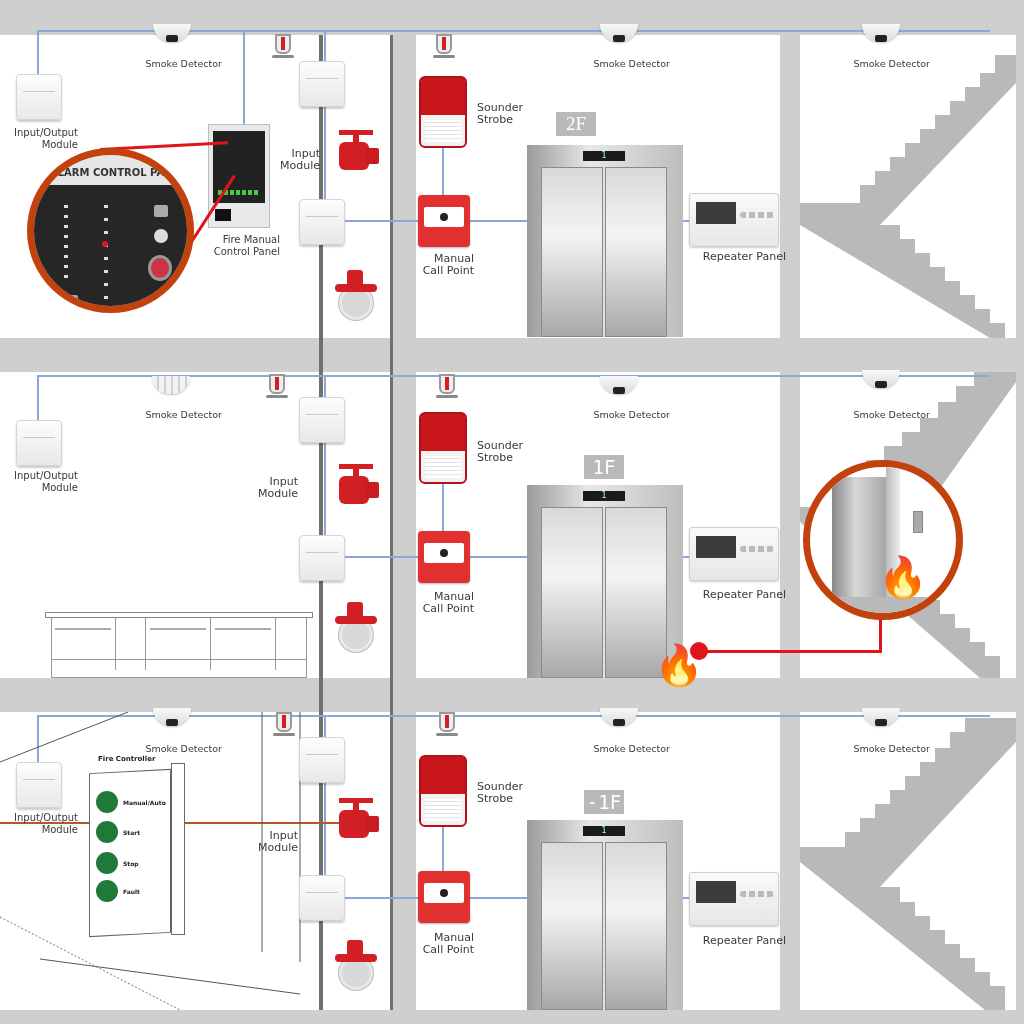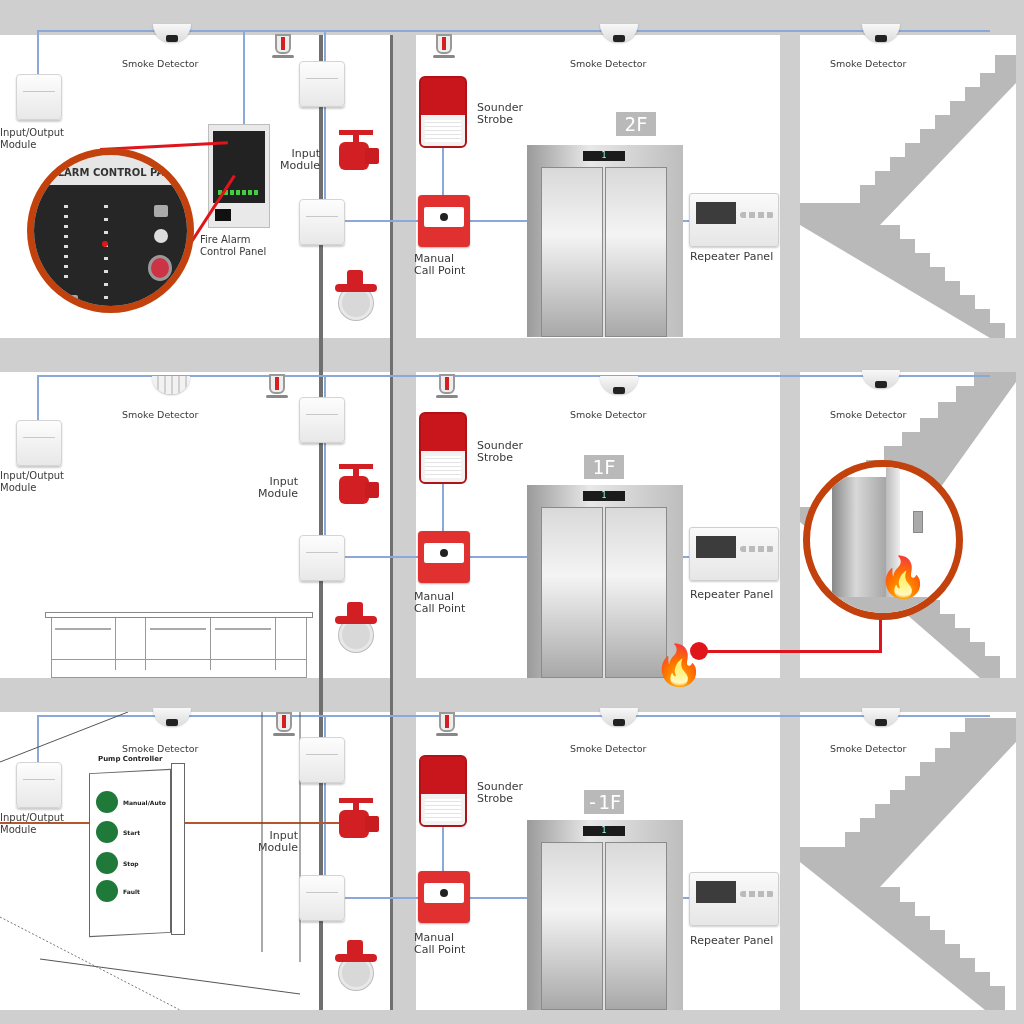--- a/index.html
+++ b/index.html
@@ -1,19 +1,19 @@
 <!DOCTYPE html>
 <html><head>
 <meta charset="utf-8">
 <style>
   * { box-sizing: border-box; margin: 0; padding: 0; }
   body { width: 1024px; height: 1024px; background: #cfcfcf; position: relative; overflow: hidden; font-family: "DejaVu Sans", sans-serif; }
   .abs { position: absolute; }
   .room { position: absolute; background: #ffffff; }
-  .label { position: absolute; color: #3a3a3a; font-size: 11px; line-height: 12px; text-align: left; white-space: nowrap; }
+  .label { position: absolute; color: #3a3a3a; font-size: 11px; line-height: 12px; text-align: right; white-space: nowrap; }
   .wire { position: absolute; background: #8aa8d8; }
   .pipe { position: absolute; background: #707070; }
   .smoke { position: absolute; width: 38px; height: 24px; }
   .smoke .body { position: absolute; left: 0; top: 0; width: 38px; height: 18px; border-radius: 0 0 19px 19px; background: linear-gradient(#f8f8f8, #dcdcdc); box-shadow: 0 1px 2px rgba(0,0,0,.25); }
   .smoke .hole { position: absolute; left: 13px; top: 11px; width: 12px; height: 7px; background: #222; border-radius: 2px; }
   .heat .body { background: repeating-linear-gradient(90deg,#f2f2f2 0 5px,#d0d0d0 5px 7px); }
   .module { position: absolute; width: 46px; height: 46px; background: linear-gradient(#fdfdfd,#e8e8e8); border: 1px solid #d4d4d4; border-radius: 4px; box-shadow: 0 2px 2px rgba(0,0,0,.2); }
   .module::after { content:""; position:absolute; left:6px; right:6px; top:16px; height:1px; background:#c8c8c8; }
   .sprinkler { position: absolute; width: 22px; height: 26px; }
   .sprinkler .frame { position:absolute; left:3px; top:0; width:16px; height:20px; border:2px solid #999; border-radius: 0 0 6px 6px; background:#eee; }
@@ -128,21 +128,21 @@
 <div class="flow" style="left:333px;top:270px;">
     <div class="ring"></div>
     <div class="arms"></div>
     <div class="top"></div>
   </div>
 
 <div class="facp" style="left:208px;top:124px;">
     <div class="panel"></div>
     <div class="lcd"></div>
   </div>
-<div class="label" style="left:200px;top:234px;width:80px;white-space:pre;font-size:10px;">Fire Alarm
+<div class="label" style="left:200px;top:234px;width:80px;white-space:pre;font-size:10px;">Fire Manual
 Control Panel</div>
 
 <div class="red-line" style="left:100px;top:148px;width:128px;height:3px;transform:rotate(-3deg);transform-origin:left center;"></div>
 <div class="red-line" style="left:180px;top:258px;width:100px;height:3px;transform:rotate(-57deg);transform-origin:left center;"></div>
 <div class="circle-zoom" style="left:27px;top:148px;width:167px;height:165px;background:#e6e6e6;">
   <div class="abs" style="left:16px;top:12px;font-size:10px;font-weight:bold;color:#333;white-space:nowrap;">ALARM CONTROL PANEL</div>
   <div class="abs" style="left:0;top:30px;width:167px;height:140px;background:#262626;">
     <div class="abs" style="left:30px;top:20px;width:4px;height:80px;background:repeating-linear-gradient(#ddd 0 3px,transparent 3px 10px);"></div>
     <div class="abs" style="left:70px;top:20px;width:4px;height:110px;background:repeating-linear-gradient(#ddd 0 3px,transparent 3px 13px);"></div>
     <div class="abs" style="left:68px;top:56px;width:6px;height:6px;border-radius:50%;background:#e0151b;"></div>
@@ -159,21 +159,21 @@
     <div class="base"></div>
   </div>
 <div class="smoke" style="left:600px;top:24px;">
     <div class="body"></div>
     <div class="hole"></div>
   </div>
 <div class="label" style="left:570px;top:58px;width:100px;font-size:9.5px;">Smoke Detector</div>
 <div class="sounder" style="left:419px;top:76px;"></div>
 <div class="label" style="left:477px;top:102px;width:50px;white-space:pre;text-align:left;">Sounder
 Strobe</div>
-<div class="floor-tag" style="left:616px;top:112px;">2F</div>
+<div class="floor-tag" style="left:556px;top:112px;font-family:Liberation Serif, serif;">2F</div>
 <div class="mcp" style="left:418px;top:195px;">
     <div class="win"></div>
   </div>
 <div class="label" style="left:414px;top:253px;width:60px;white-space:pre;">Manual
 Call Point</div>
 <div class="elevator" style="left:527px;top:145px;">
     <div class="display">1</div>
     <div class="door l"></div>
     <div class="door r"></div>
   </div>
@@ -322,21 +322,21 @@
   <div class="abs" style="left:82px;top:0;width:14px;height:172px;background:#fff;border:1px solid #666;"></div>
   <div class="green-btn" style="left:7px;top:28px;"></div>
   <div class="pump-label" style="left:34px;top:36px;">Manual/Auto</div>
   <div class="green-btn" style="left:7px;top:58px;"></div>
   <div class="pump-label" style="left:34px;top:66px;">Start</div>
   <div class="green-btn" style="left:7px;top:89px;"></div>
   <div class="pump-label" style="left:34px;top:97px;">Stop</div>
   <div class="green-btn" style="left:7px;top:117px;"></div>
   <div class="pump-label" style="left:34px;top:125px;">Fault</div>
 </div>
-<div class="pump-label" style="left:98px;top:755px;font-size:7px;">Pump Controller</div>
+<div class="pump-label" style="left:98px;top:755px;font-size:7px;">Fire Controller</div>
 
 <div class="sprinkler" style="left:436px;top:712px;">
     <div class="frame"></div>
     <div class="bulb"></div>
     <div class="base"></div>
   </div>
 <div class="smoke" style="left:600px;top:708px;">
     <div class="body"></div>
     <div class="hole"></div>
   </div>

